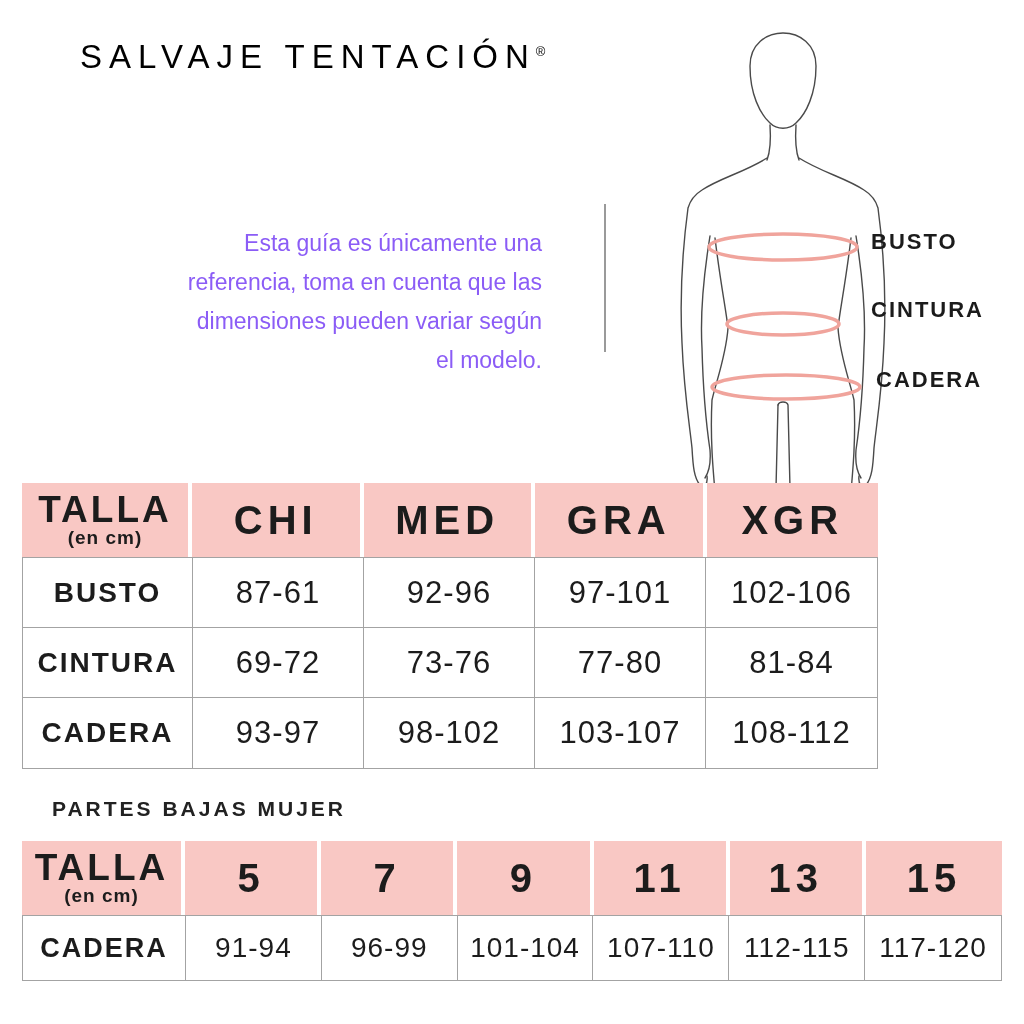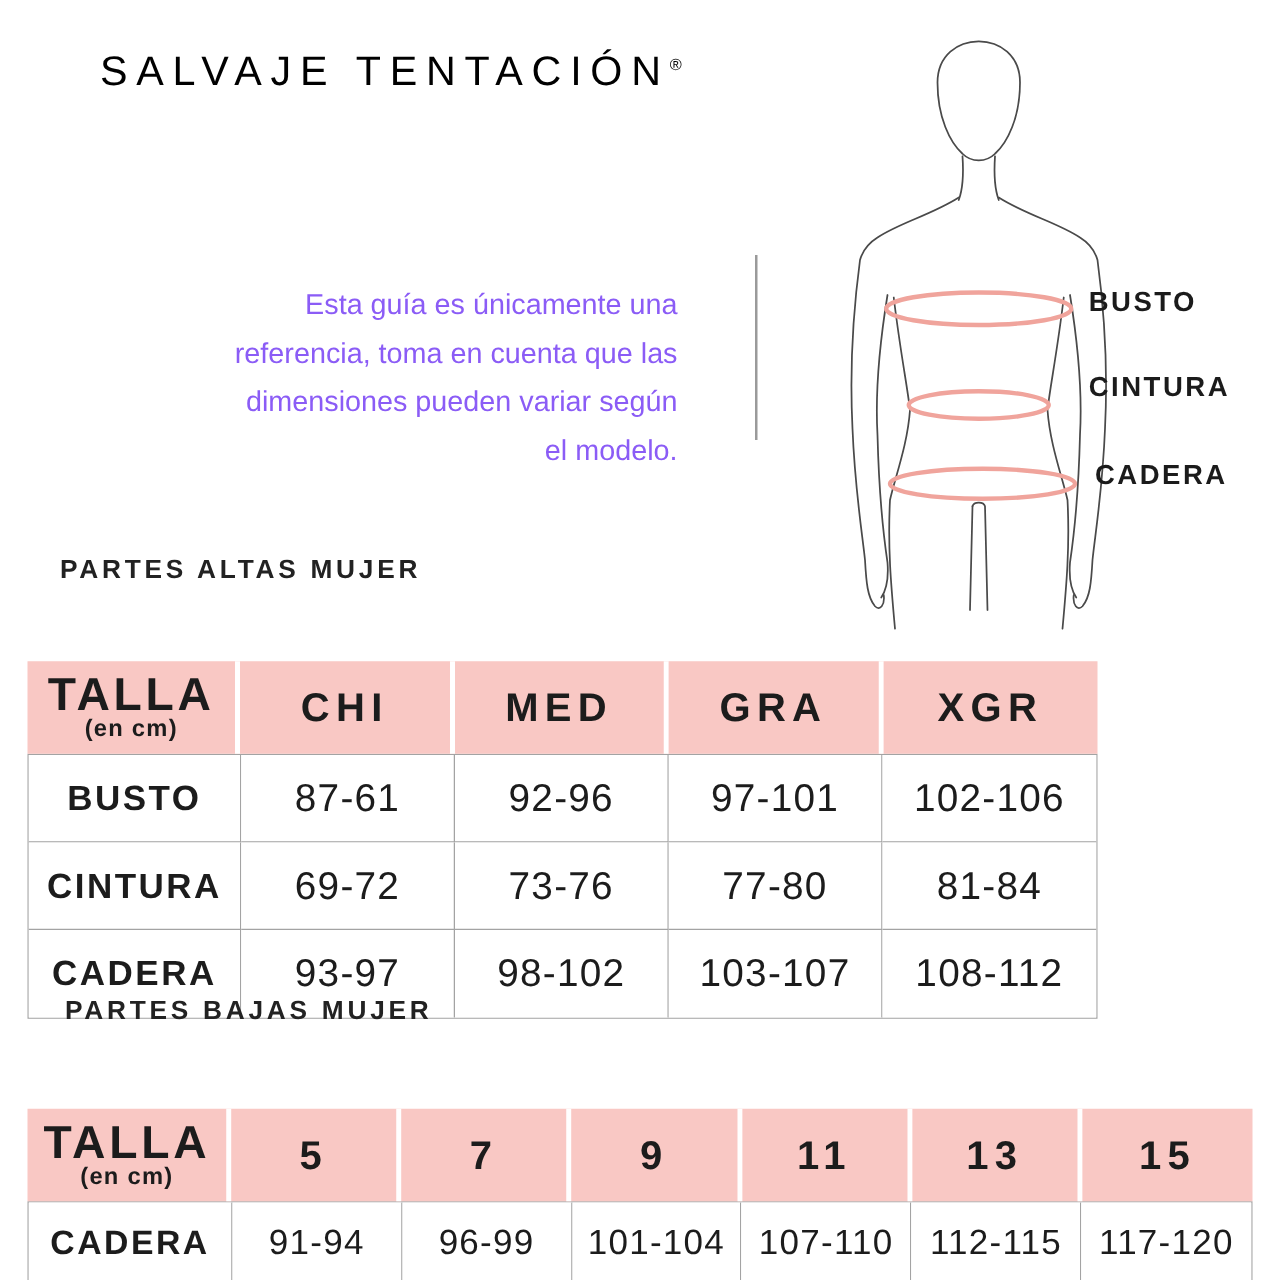--- a/index.html
+++ b/index.html
@@ -33,34 +33,34 @@
   .lbl-busto{left:871px;top:229px;}
   .lbl-cintura{left:871px;top:297px;}
   .lbl-cadera{left:876px;top:367px;}
   
   .section-title{
     position:absolute;font-size:21px;font-weight:700;letter-spacing:3px;color:#222;
     white-space:nowrap;
   }
   .st-1{left:48px;top:444px;}
   .st-2{left:52px;top:797px;}
-  .size-table{position:absolute;margin-top:46px;}
+  .size-table{position:absolute;}
   .t1{left:22px;top:483px;width:856px;}
   .t2{left:22px;top:841px;width:980px;}
   .thead{display:grid;}
   .t1 .thead{grid-template-columns:170px repeat(4,1fr);}
   .t2 .thead{grid-template-columns:163px repeat(6,1fr);}
   .th{
     background:#f9c8c4;height:74px;display:flex;flex-direction:column;
     align-items:center;justify-content:center;box-sizing:border-box;
   }
   .thead .th:not(:last-child){border-right:4px solid #ffffff;}
   .th-size{font-size:37px;font-weight:700;letter-spacing:3px;line-height:36px;}
   .th-unit{font-size:19px;font-weight:700;letter-spacing:1px;line-height:20px;}
-  .th-col{font-size:32px;font-weight:700;letter-spacing:5px;}
+  .th-col{font-size:40px;font-weight:700;letter-spacing:5px;}
   .tbody{display:grid;border:1px solid #a3a3a3;}
   .t1 .tbody{grid-template-columns:170px repeat(4,1fr);grid-auto-rows:70px;}
   .t2 .tbody{grid-template-columns:163px repeat(6,1fr);grid-auto-rows:64px;}
   .td{
     background:#ffffff;display:flex;align-items:center;justify-content:center;
     box-sizing:border-box;border-right:1px solid #a3a3a3;border-bottom:1px solid #a3a3a3;
   }
   .t1 .td:nth-child(5n){border-right:none;}
   .t1 .td:nth-child(n+11){border-bottom:none;}
   .t2 .td:nth-child(7n){border-right:none;}
@@ -112,21 +112,20 @@
       <ellipse cx="133" cy="239" rx="74" ry="13"></ellipse>
       <ellipse cx="133" cy="316" rx="56" ry="11"></ellipse>
       <ellipse cx="136" cy="379" rx="74" ry="12"></ellipse>
     </g>
   </svg>
 
   <div class="measure-label lbl-busto">BUSTO</div>
   <div class="measure-label lbl-cintura">CINTURA</div>
   <div class="measure-label lbl-cadera">CADERA</div>
 
-  <div class="section-title st-1">PARTES ALTAS MUJER</div>
 
   <div class="size-table t1">
     <div class="thead">
       <div class="th">
         <div class="th-size">TALLA</div>
         <div class="th-unit">(en cm)</div>
       </div>
       <div class="th th-col">CHI</div>
       <div class="th th-col">MED</div>
       <div class="th th-col">GRA</div>

